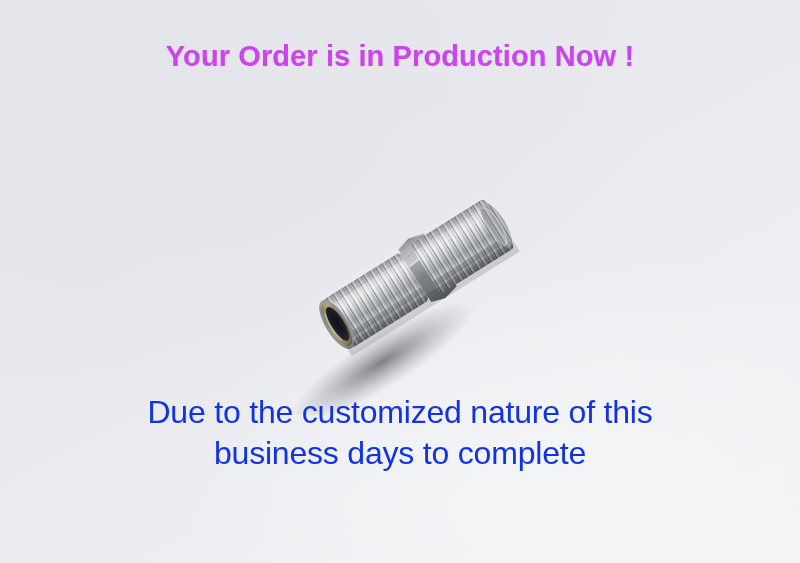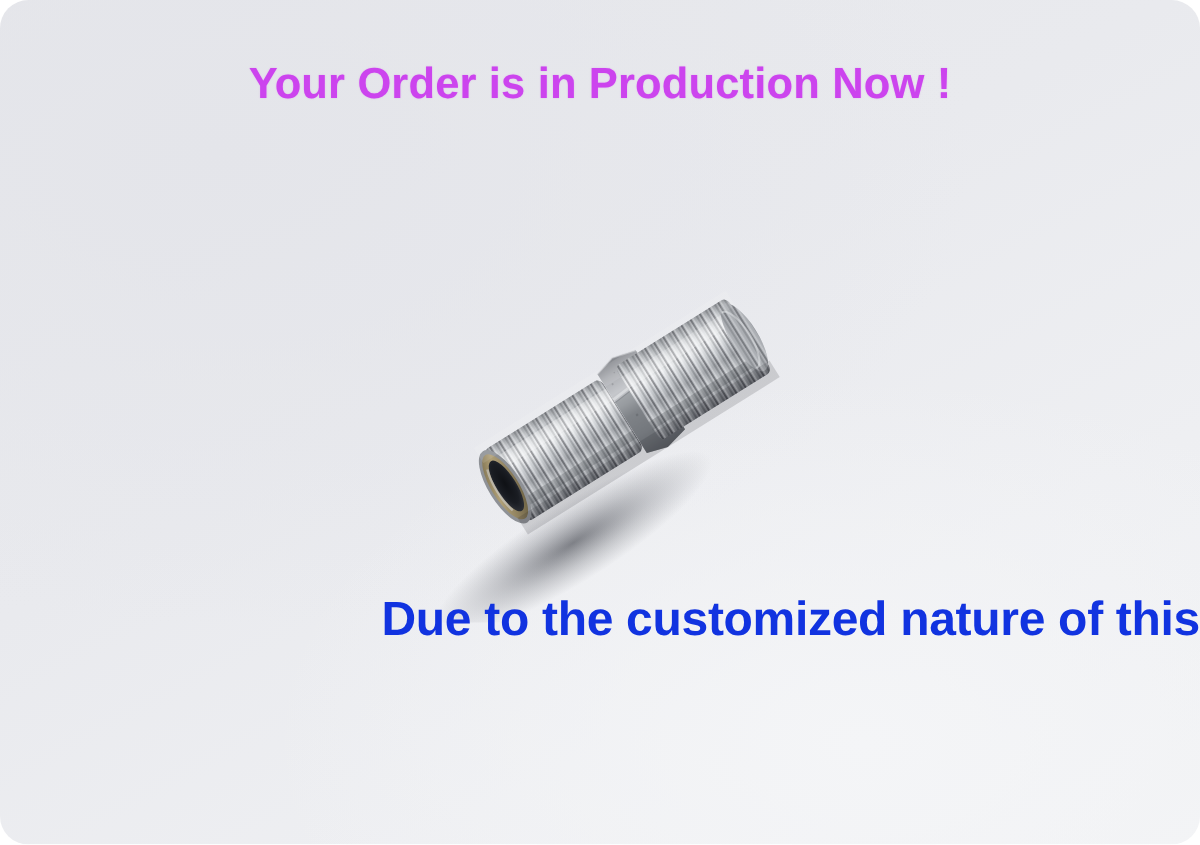--- a/index.html
+++ b/index.html
@@ -9,21 +9,20 @@
     overflow:hidden;
   }
   #stage {
     position:relative;
     width:800px; height:563px;
     background:
       radial-gradient(ellipse 80% 70% at 72% 88%, #f4f5f7 0%, rgba(244,245,247,0) 62%),
       radial-gradient(ellipse 90% 80% at 18% 18%, #e4e5ea 0%, rgba(228,229,234,0) 70%),
       linear-gradient(152deg, #e6e7eb 0%, #e9eaee 42%, #eeeff2 72%, #f2f3f5 100%);
     overflow:hidden;
-    border-radius:19px;
   }
   
   #headline {
     position:absolute; left:0; right:0; top:40px;
     text-align:center;
     font-size:29px; font-weight:bold;
     letter-spacing:0.1px;
     color:#cc44ee;
     white-space:nowrap;
     text-shadow:0 0 1px rgba(204,68,238,0.35);
@@ -31,23 +30,23 @@
   
   #photo {
     position:absolute;
     left:232px; top:150px;
     width:360px; height:265px;
   }
   #photo svg { display:block; width:100%; height:100%; }
   
   #notice {
     position:absolute; left:0; right:0; top:392px;
-    text-align:right;
+    text-align:center;
     color:#1133e0;
-    font-size:32px; font-weight:bold;
+    font-size:32px; font-weight:normal;
     line-height:41px;
     letter-spacing:-0.2px;
   }
   #notice .ln { display:block; white-space:nowrap; }
 </style>
 </head>
 <body>
 
 <div id="stage">
 
@@ -170,15 +169,16 @@
         </g>
 
         <rect x="-88" y="-33" width="198" height="12" fill="#ffffff" opacity="0.10"></rect>
         <rect x="-88" y="22" width="198" height="13" fill="#23262b" opacity="0.16"></rect>
       </g>
     </svg>
   </div>
 
   <div id="notice">
     <span class="ln">Due to the customized nature of this</span>
+    <span class="ln">business days to complete</span>
   </div>
 
 </div>
 
 </body></html>

